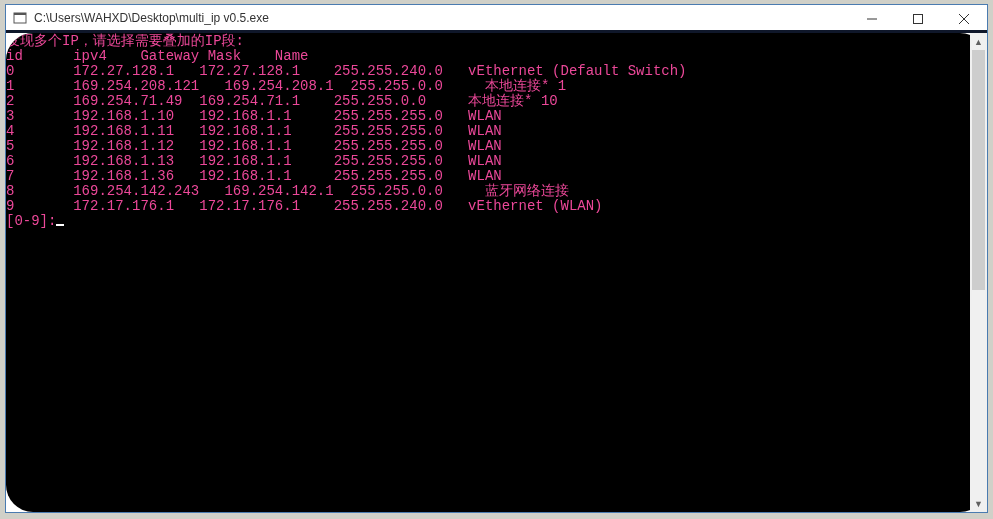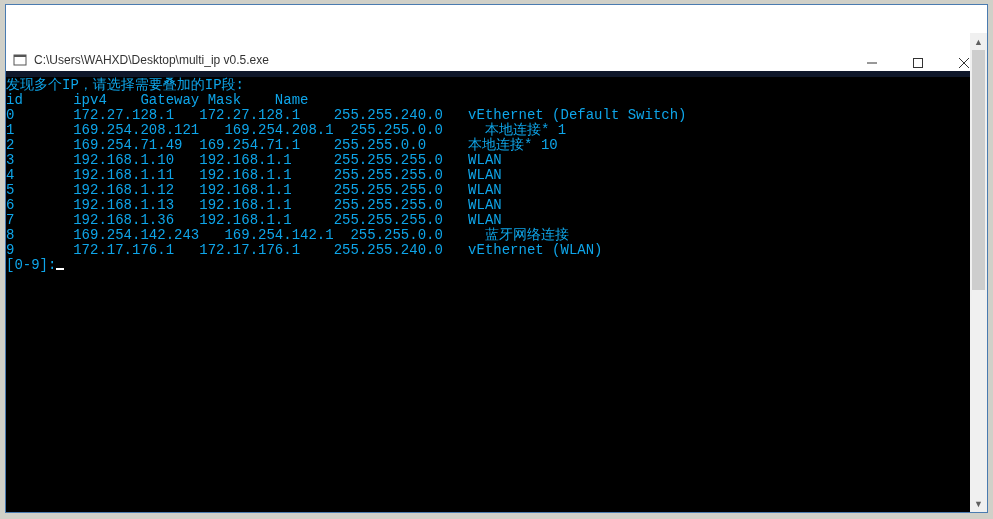--- a/index.html
+++ b/index.html
@@ -21,24 +21,23 @@
       border: 1px solid #4a7bb0;
       display: flex;
       flex-direction: column;
     }
     .titlebar {
       height: 28px;
       background: #ffffff;
       display: flex;
       align-items: center;
       padding-left: 6px;
-      border-bottom: 6px solid #0f172a;
+      border-bottom: 3px solid #0f172a;
       font-size: 12px;
       color: #333;
-      margin-top: 44px;
     }
     .titlebar .app-icon {
       width: 16px;
       height: 16px;
       margin-right: 6px;
       display: inline-flex;
       align-items: center;
       justify-content: center;
     }
     .titlebar .title-text {
@@ -58,28 +57,29 @@
       justify-content: center;
       font-family: "Segoe UI", sans-serif;
       font-size: 12px;
       color: #333;
       cursor: default;
     }
     .win-btn svg { display: block; }
     .client {
       flex: 1;
       background: #000000;
-      color: #0ea5e9;
+      color: #ec4899;
       font-family: "NSimSun","SimSun","Consolas","Courier New",monospace;
       font-size: 14px;
       line-height: 15px;
       padding: 1px 0 0 0;
       white-space: pre;
       overflow: hidden;
       position: relative;
+      border-radius: 27px;
     }
     .scrollbar {
       position: absolute;
       right: 0;
       top: 28px;
       bottom: 0;
       width: 17px;
       background: #f0f0f0;
     }
     .scroll-arrow {

